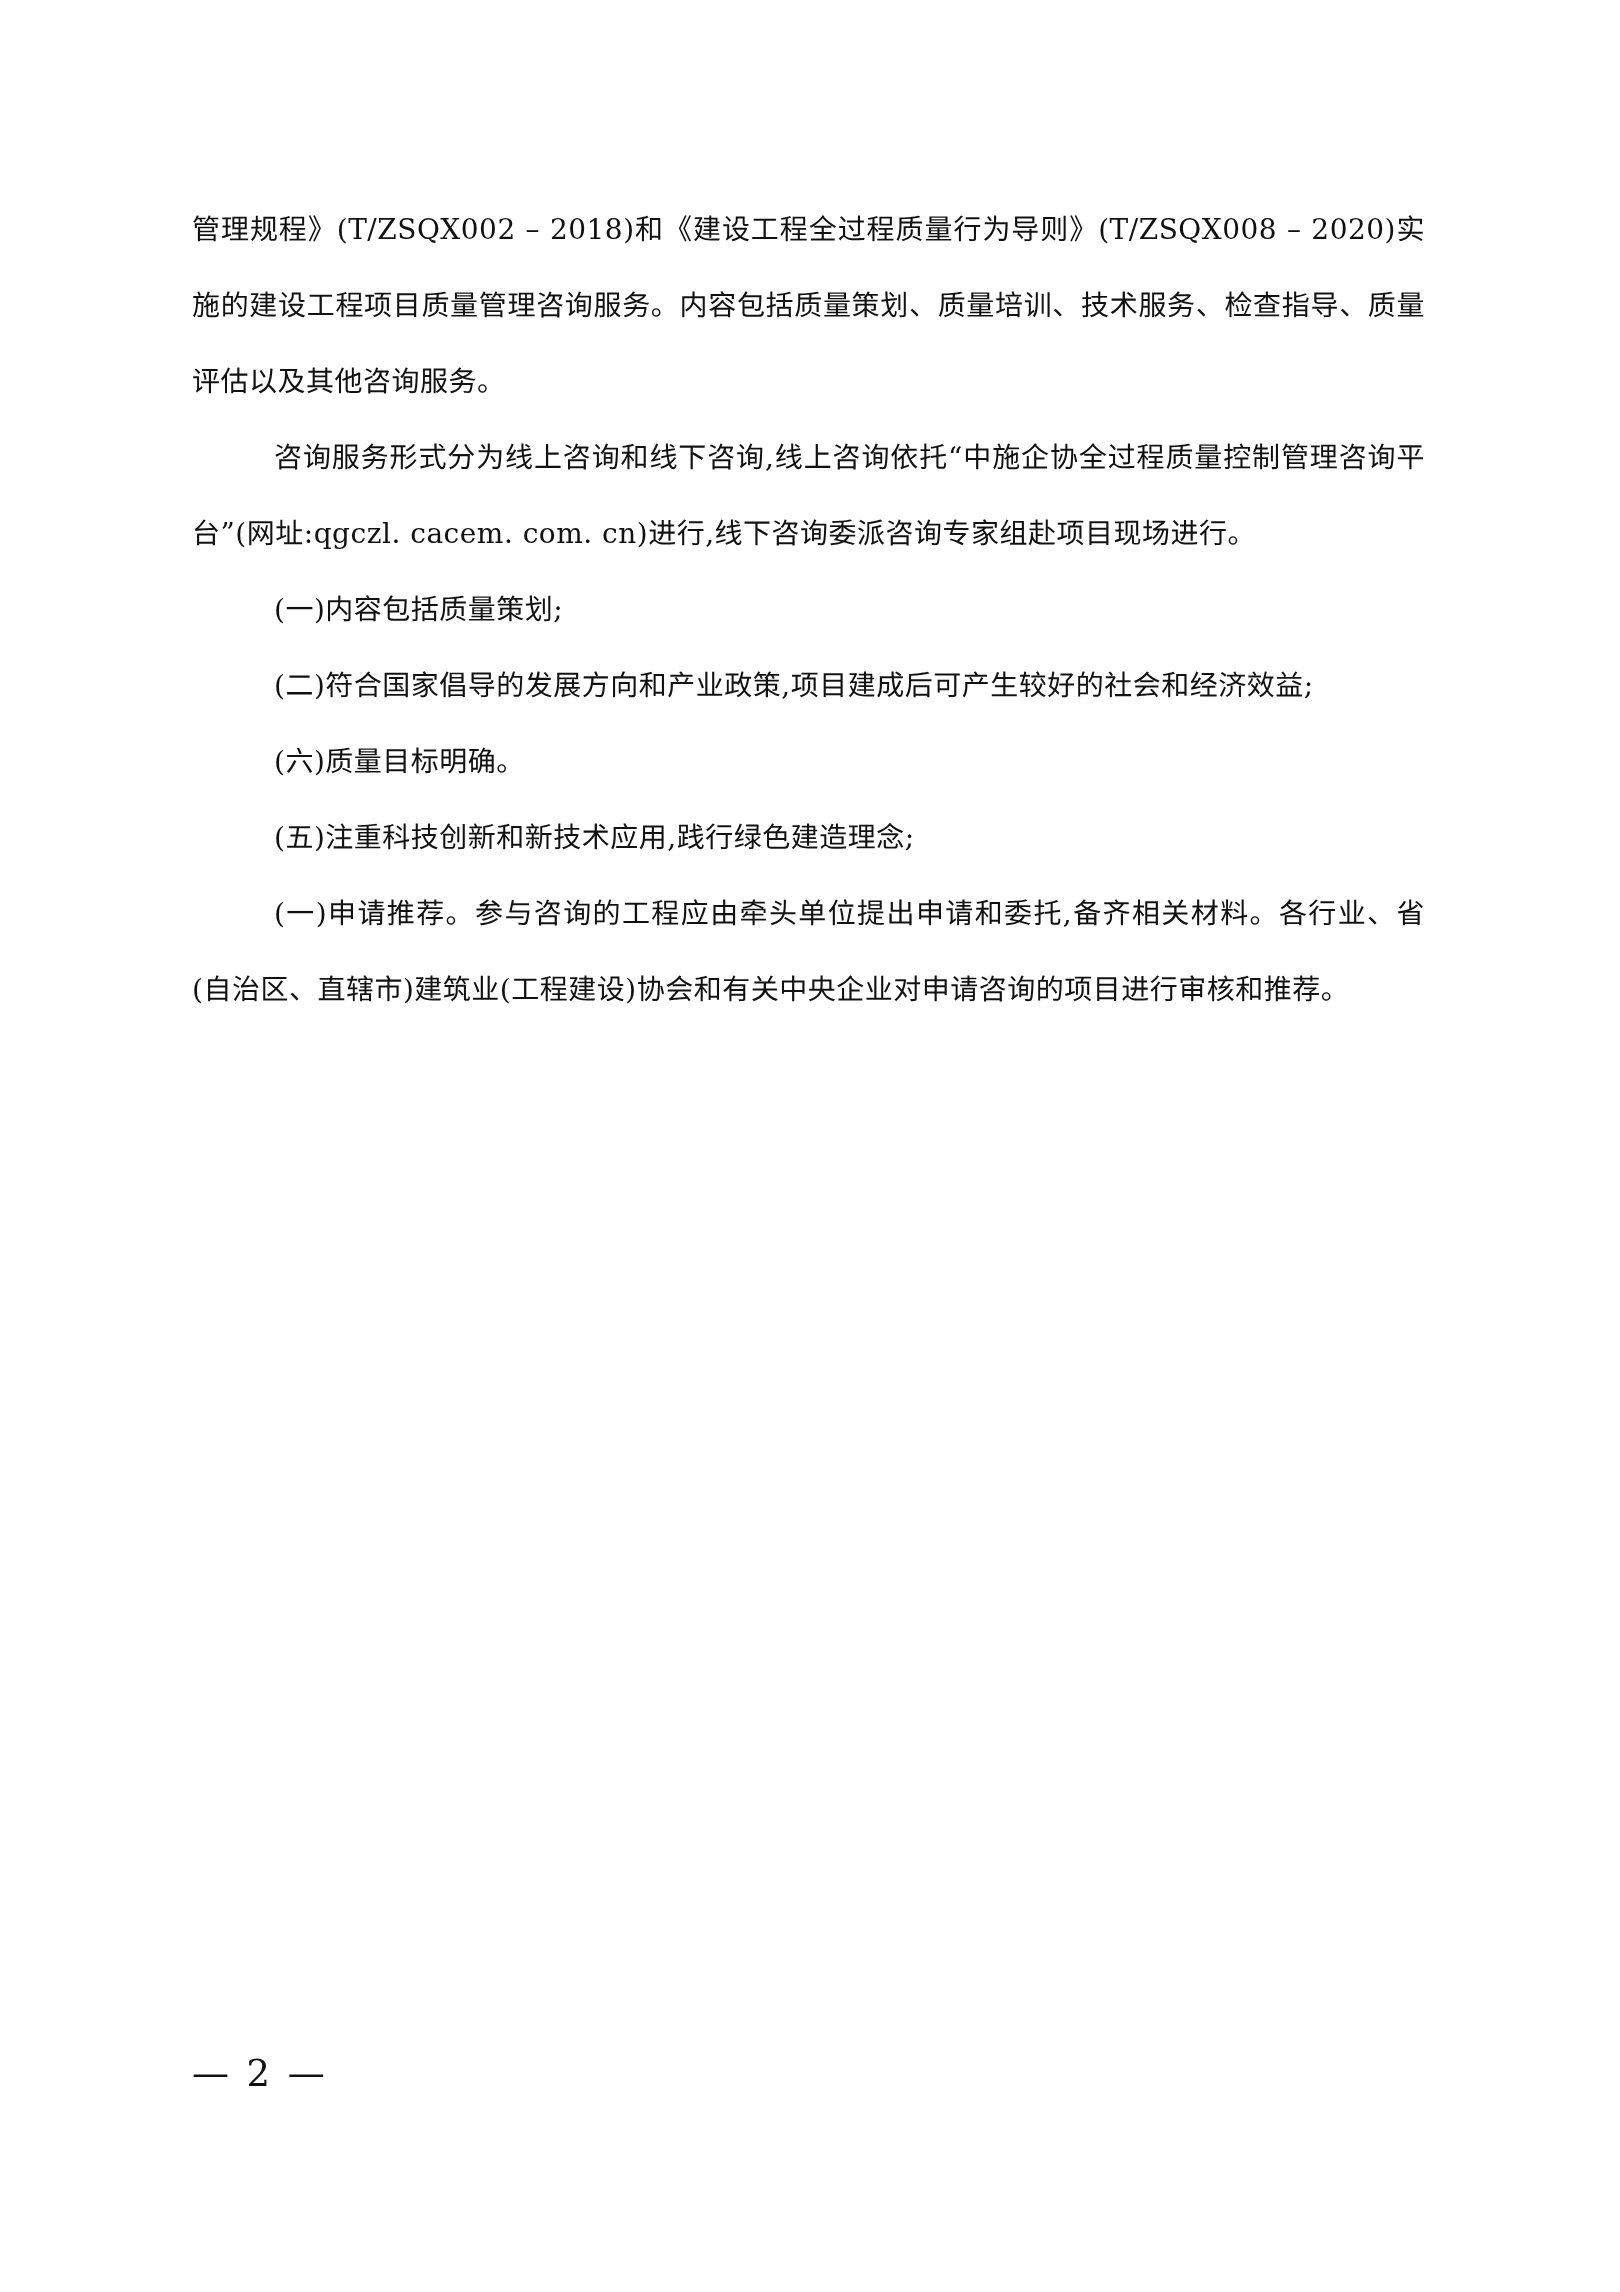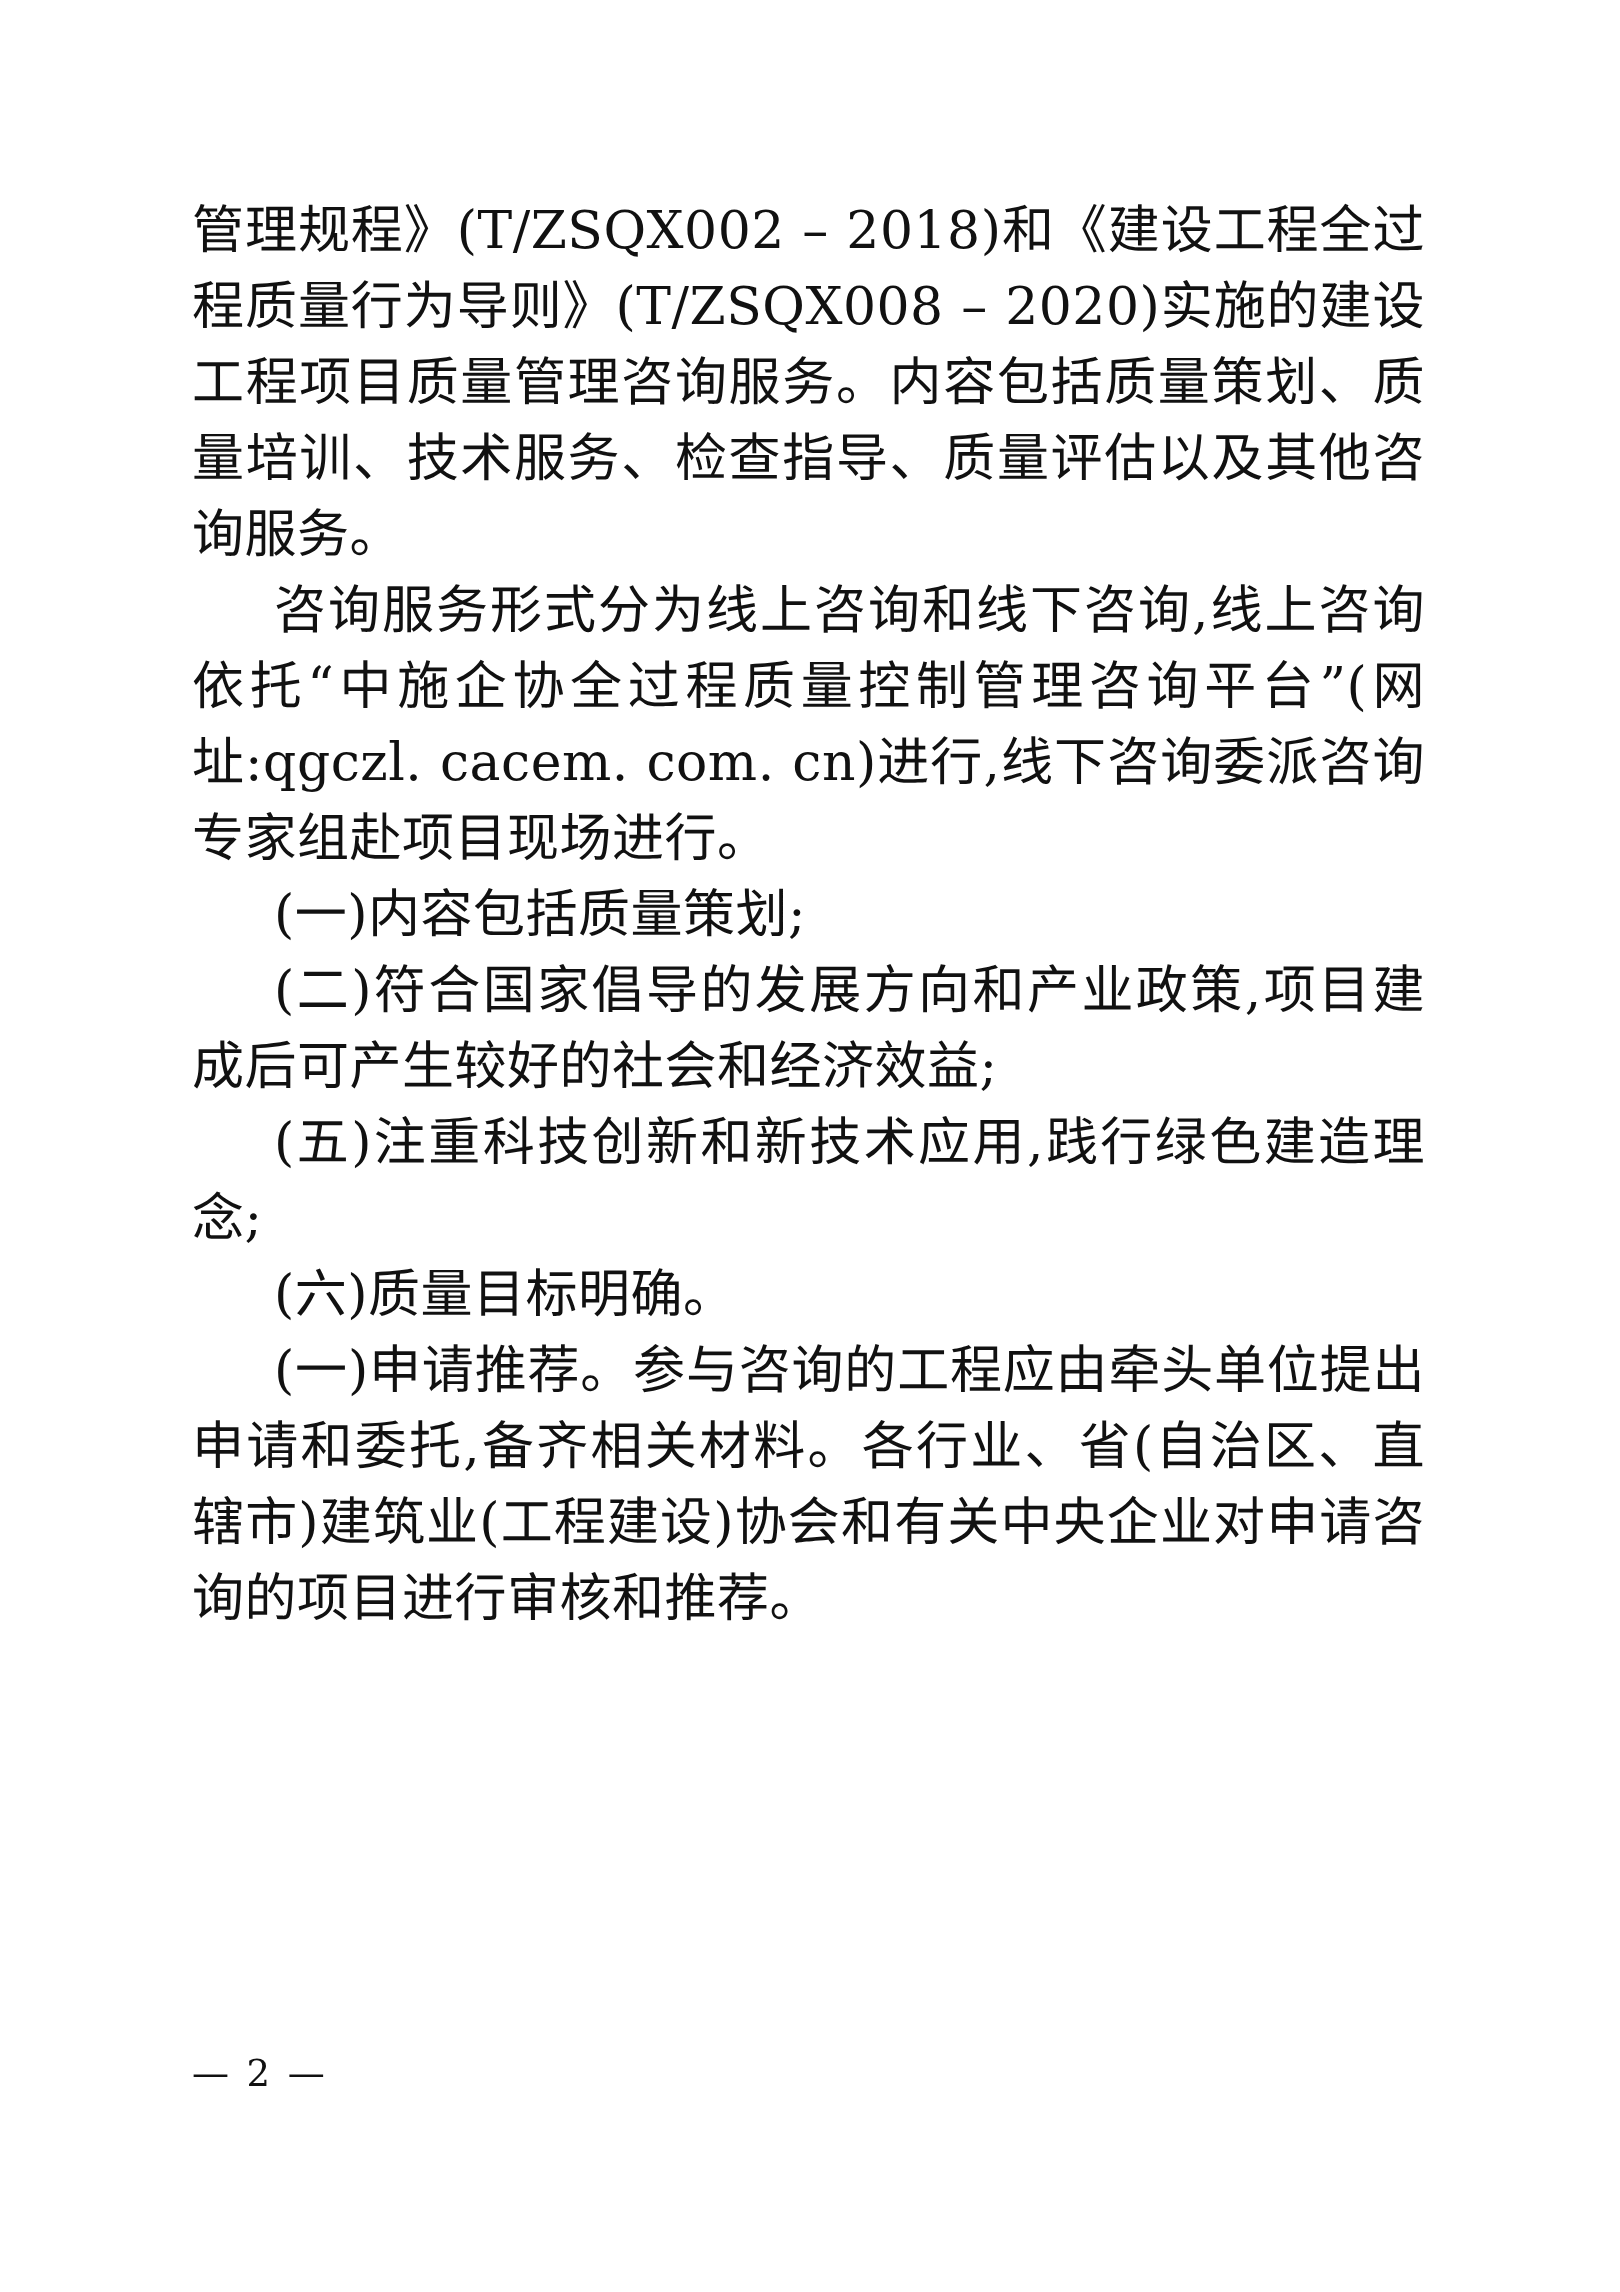--- a/index.html
+++ b/index.html
@@ -26,21 +26,21 @@
     padding: 0;
   }
   .content {
     position: absolute;
     left: 192px;
     top: 192px;
     width: 1233px;
   }
   p.para {
     margin: 0 0 0 0;
-    font-size: 52px;
+    font-size: 28px;
     line-height: 76px;
     text-align: justify;
     text-align-last: left;
     letter-spacing: 0.5px;
     font-family: "DejaVu Serif", "Liberation Serif", serif;
   }
   p.indent {
     text-indent: 82px;
   }
   p.heading {
@@ -75,23 +75,23 @@
 
     <p class="para indent">咨询服务形式分为线上咨询和线下咨询,线上咨询依托“中施企协全过程质量控制管理咨询平台”(网址:qgczl. cacem. com. cn)进行,线下咨询委派咨询专家组赴项目现场进行。</p>
 
 
     <p class="para indent">(一)内容包括质量策划;</p>
 
     <p class="para indent">(二)符合国家倡导的发展方向和产业政策,项目建成后可产生较好的社会和经济效益;</p>
 
 
 
+    <p class="para indent">(六)质量目标明确。</p>
+
     <p class="para indent">(五)注重科技创新和新技术应用,践行绿色建造理念;</p>
-
-    <p class="para indent">(六)质量目标明确。</p>
 
 
     <p class="para indent">(一)申请推荐。参与咨询的工程应由牵头单位提出申请和委托,备齐相关材料。各行业、省(自治区、直辖市)建筑业(工程建设)协会和有关中央企业对申请咨询的项目进行审核和推荐。</p>
 
   </div>
 
   <div class="footer">— 2 —</div>
 
 </div>
 

